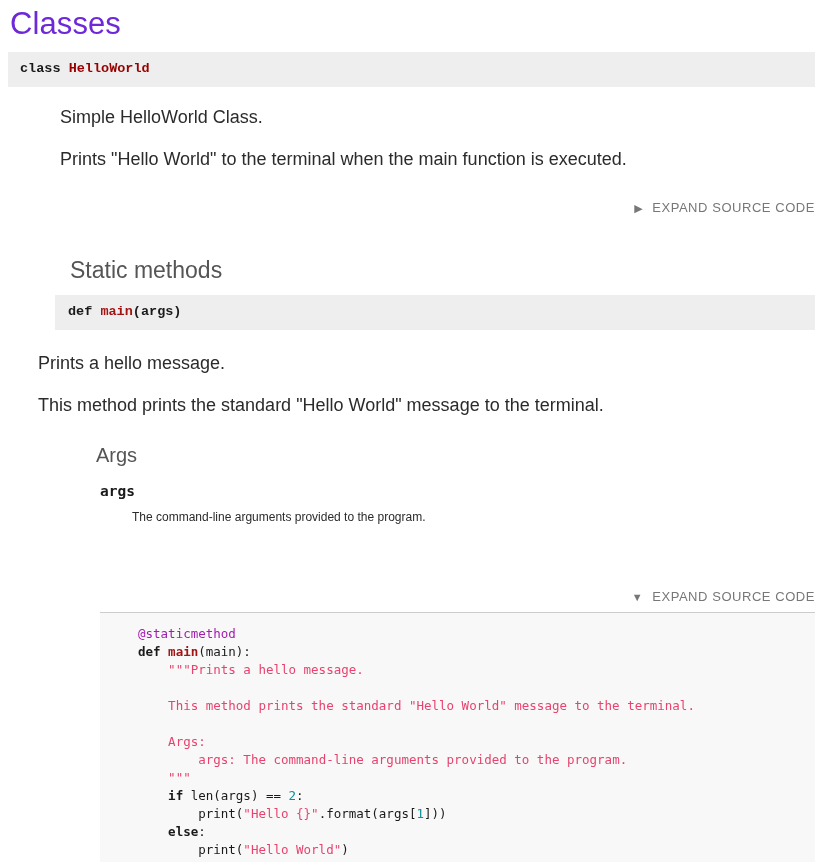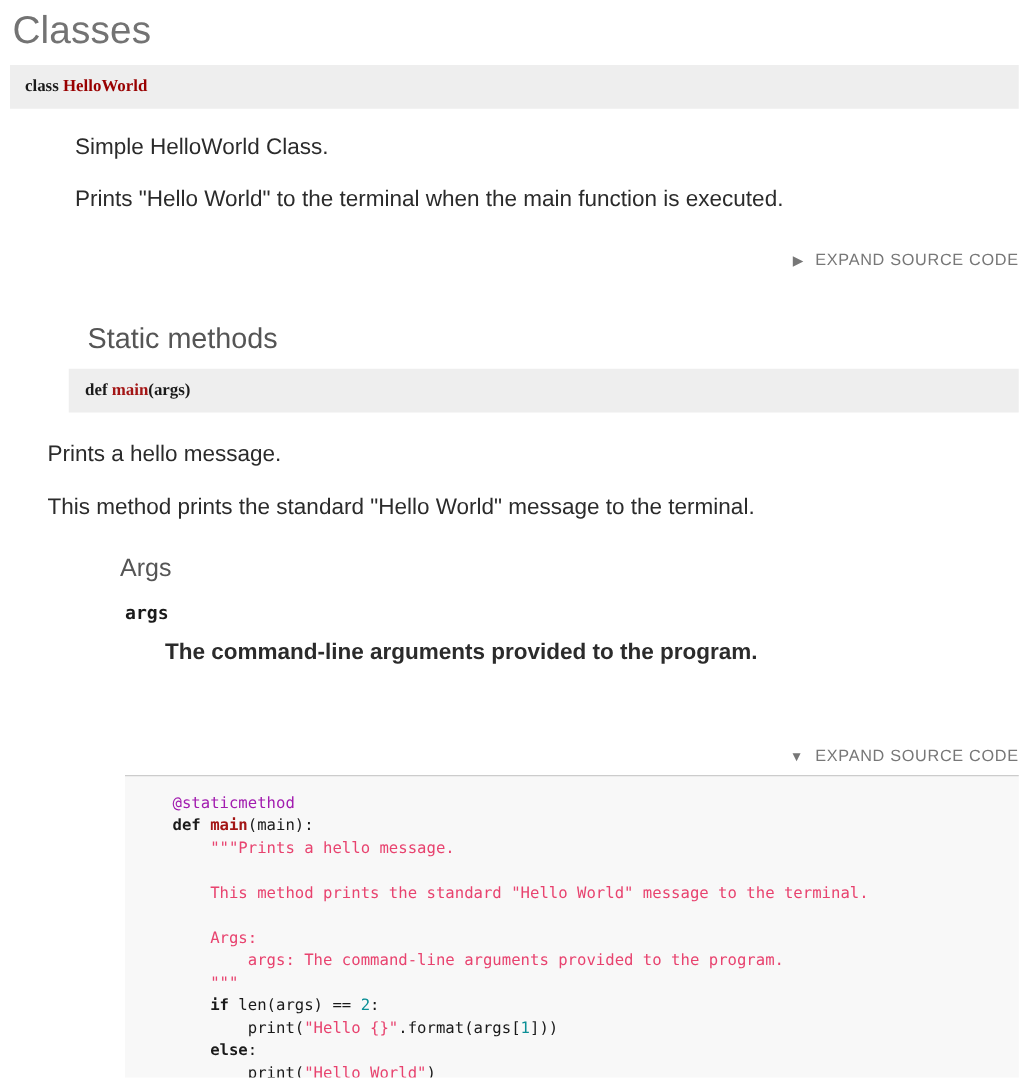--- a/index.html
+++ b/index.html
@@ -15,31 +15,31 @@
     font-family: "Liberation Sans", sans-serif;
     color: #333333;
     overflow: hidden;
     position: relative;
   }
 
   
   .page-title {
     font-size: 31px;
     font-weight: 300;
-    color: #737373;
+    color: #6d28d9;
     letter-spacing: 0.1px;
     margin: 0;
     padding: 4px 0 0 10px;
     line-height: 40px;
   }
 
   
   .sig-band {
     background: #eeeeee;
-    font-family: Liberation Serif, serif;
+    font-family: Liberation Mono, monospace;
     font-size: 13.5px;
     line-height: 1.4;
     padding: 8px 0 8px 12px;
     color: #222222;
     white-space: nowrap;
     overflow: hidden;
   }
   .sig-class {
     margin: 8px 12px 0 8px;
   }
@@ -85,22 +85,22 @@
   
   .arg-term {
     font-family: "DejaVu Sans Mono", "Liberation Mono", monospace;
     font-size: 14.5px;
     font-weight: bold;
     color: #1a1a1a;
     padding: 16px 0 0 100px;
     line-height: 1.2;
   }
   .arg-def {
-    font-size: 18px;
-    font-weight: 700;
+    font-size: 12px;
+    font-weight: 400;
     color: #2b2b2b;
     padding: 8px 0 0 132px;
     line-height: 1.35;
   }
 
   
   .expand-row {
     text-align: right;
     padding-right: 12px;
     font-size: 13px;

